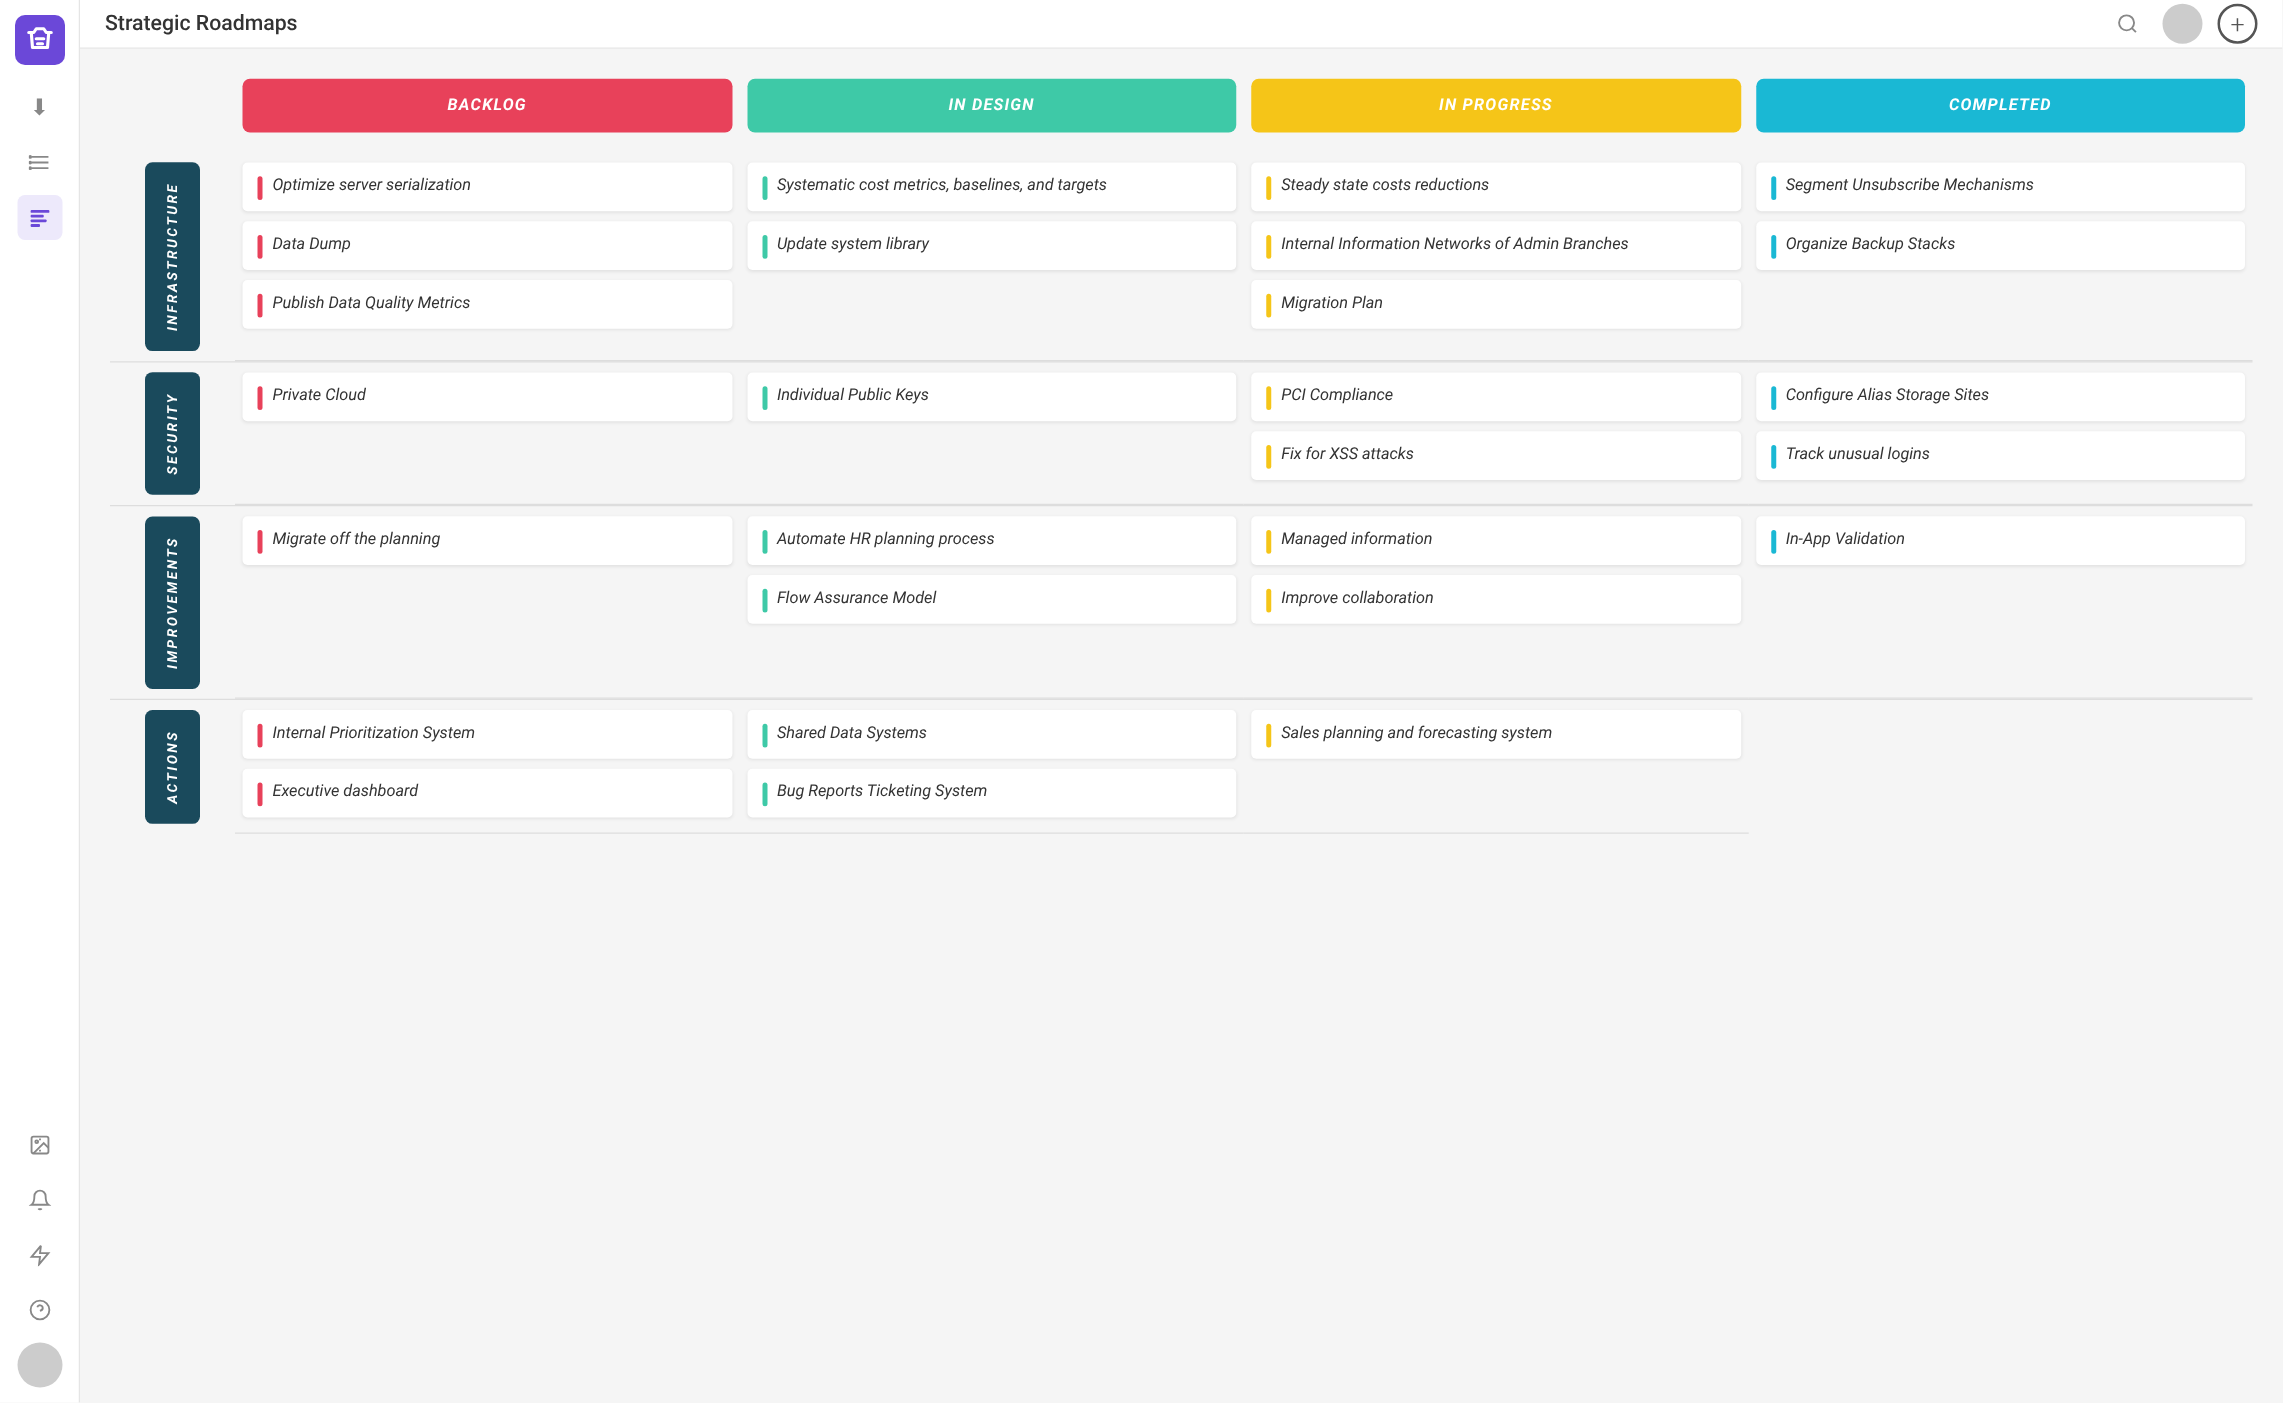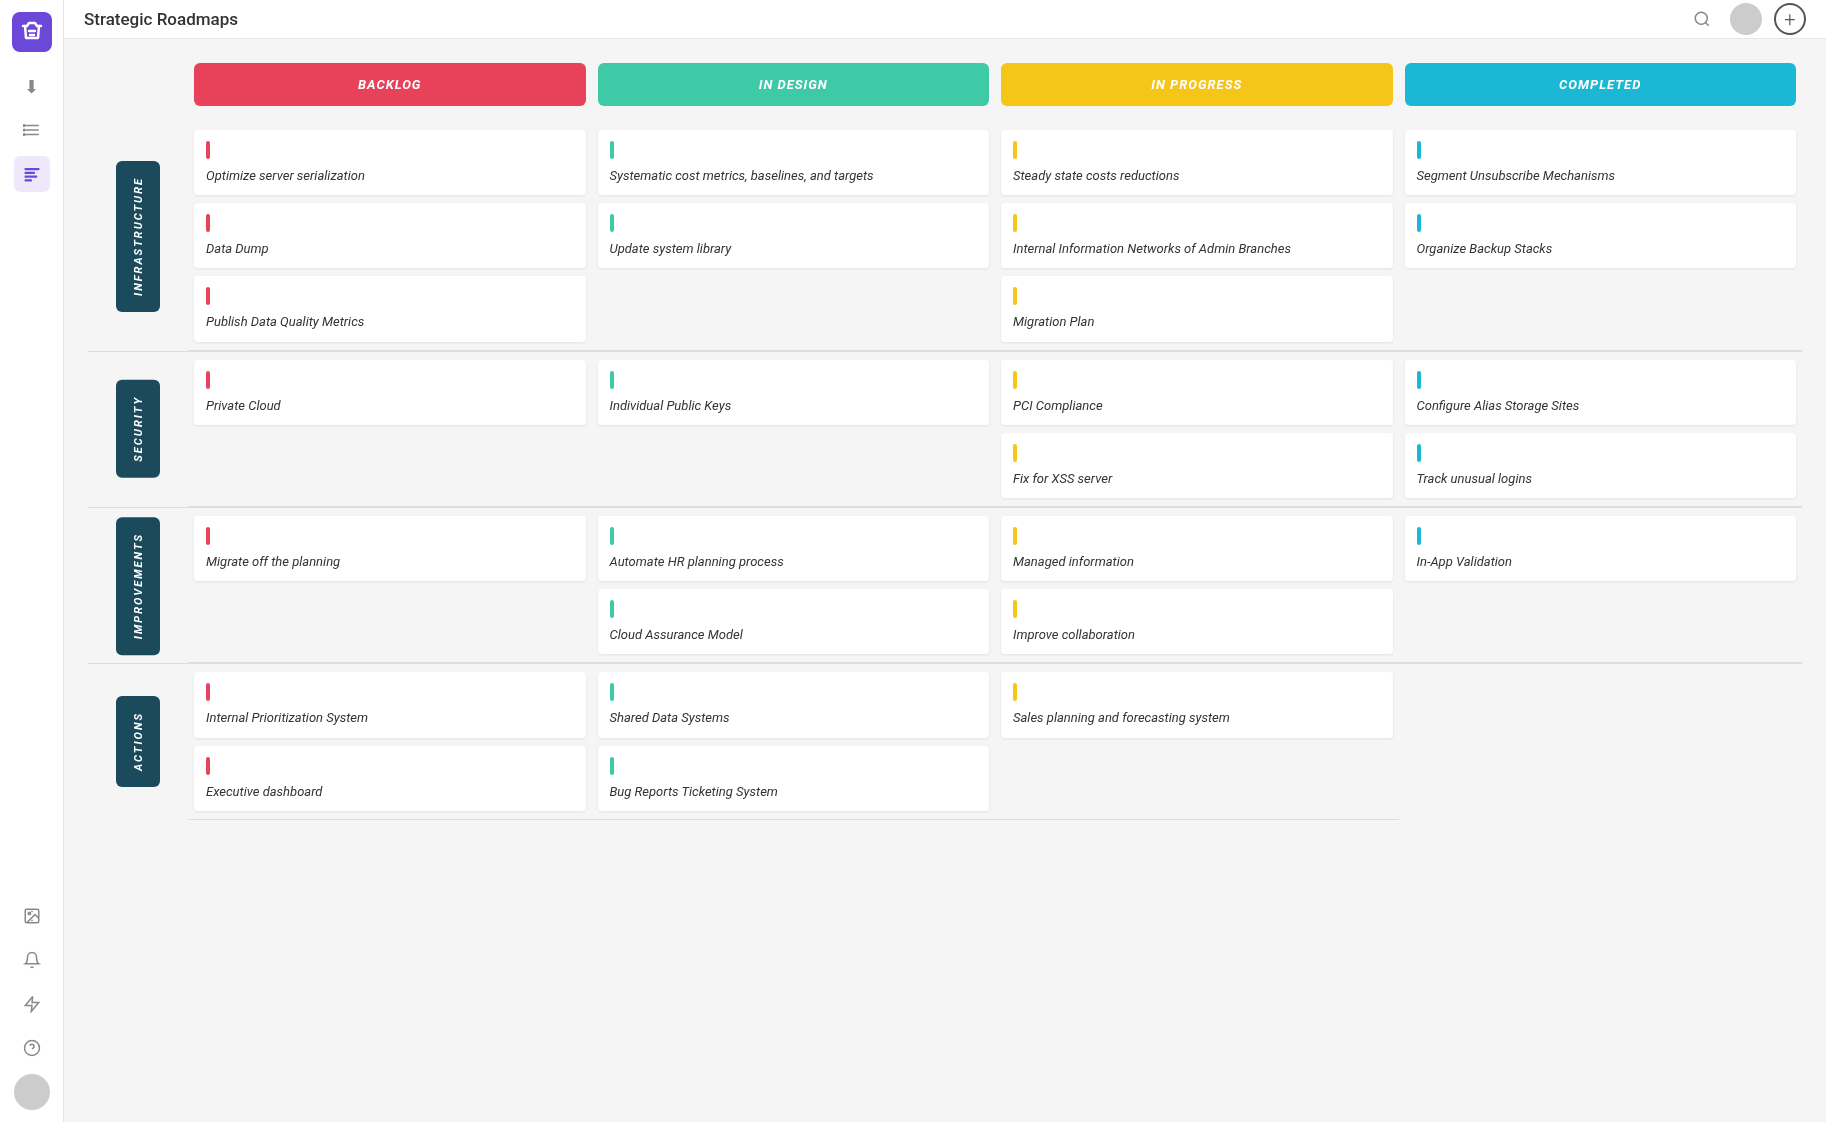--- a/index.html
+++ b/index.html
@@ -168,21 +168,20 @@
       background: #fff;
       border-radius: 4px;
       padding: 10px 12px;
       font-size: 13px;
       color: #333;
       display: flex;
       align-items: flex-start;
       gap: 8px;
       box-shadow: 0 1px 3px rgba(0,0,0,0.08);
       min-height: 36px;
-      flex-direction: column;
     }
     .card-indicator {
       width: 4px;
       min-width: 4px;
       height: 100%;
       min-height: 18px;
       border-radius: 2px;
       align-self: stretch;
       margin-top: 1px;
     }
@@ -356,21 +355,21 @@
             <span class="card-text">Individual Public Keys</span>
           </div>
         </div>
         <div class="cell">
           <div class="card-item">
             <div class="card-indicator in-progress"></div>
             <span class="card-text">PCI Compliance</span>
           </div>
           <div class="card-item">
             <div class="card-indicator in-progress"></div>
-            <span class="card-text">Fix for XSS server</span>
+            <span class="card-text">Fix for XSS attacks</span>
           </div>
         </div>
         <div class="cell">
           <div class="card-item">
             <div class="card-indicator completed"></div>
             <span class="card-text">Configure Alias Storage Sites</span>
           </div>
           <div class="card-item">
             <div class="card-indicator completed"></div>
             <span class="card-text">Track unusual logins</span>
@@ -386,21 +385,21 @@
             <span class="card-text">Migrate off the planning</span>
           </div>
         </div>
         <div class="cell">
           <div class="card-item">
             <div class="card-indicator in-design"></div>
             <span class="card-text">Automate HR planning process</span>
           </div>
           <div class="card-item">
             <div class="card-indicator in-design"></div>
-            <span class="card-text">Cloud Assurance Model</span>
+            <span class="card-text">Flow Assurance Model</span>
           </div>
         </div>
         <div class="cell">
           <div class="card-item">
             <div class="card-indicator in-progress"></div>
             <span class="card-text">Managed information</span>
           </div>
           <div class="card-item">
             <div class="card-indicator in-progress"></div>
             <span class="card-text">Improve collaboration</span>

